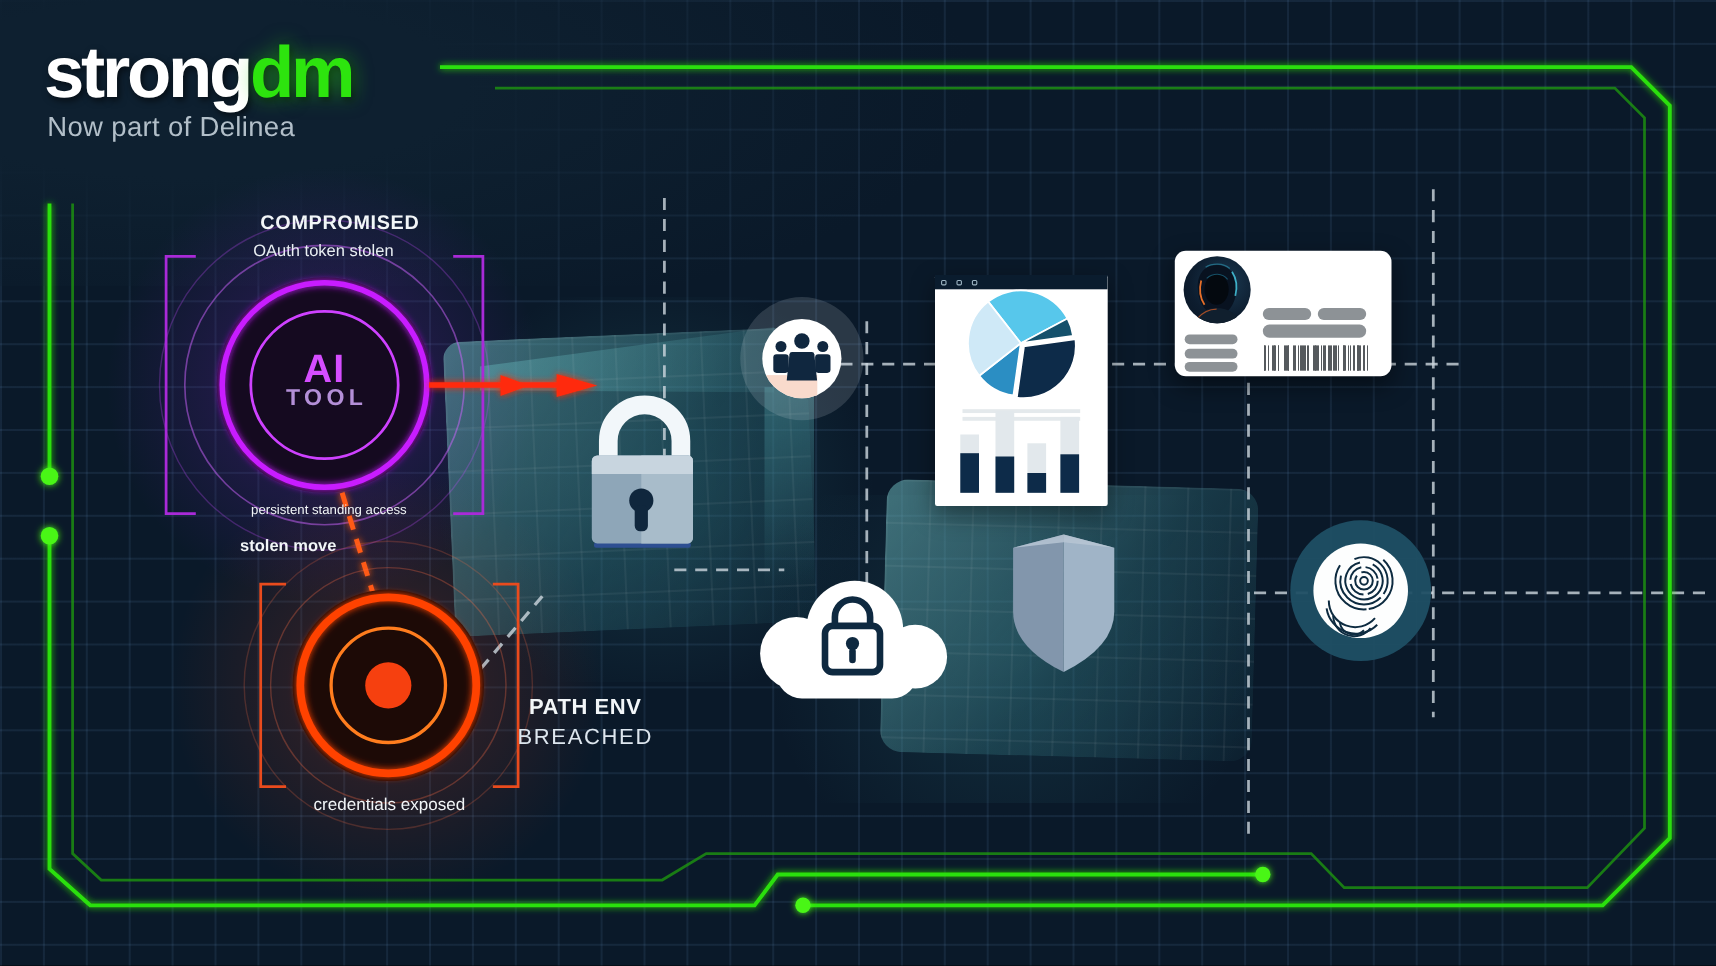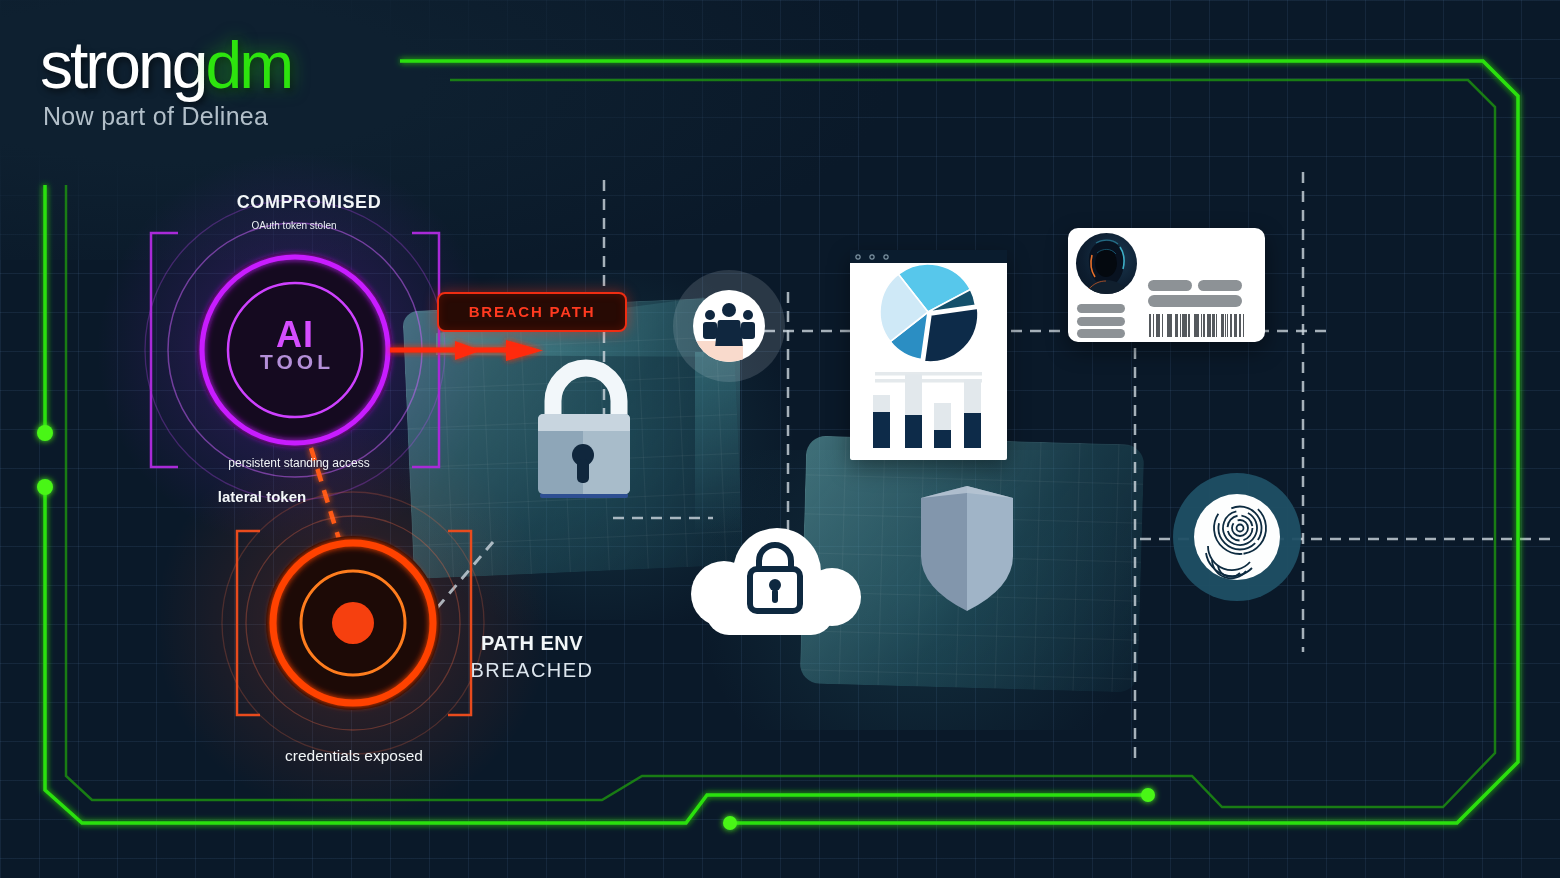--- a/index.html
+++ b/index.html
@@ -27,35 +27,35 @@
   .panel-lock{left:408px;top:304px;width:330px;height:268px;transform:rotate(-2.5deg);}
   .panel-shield{left:803px;top:440px;width:338px;height:248px;transform:rotate(1.6deg);border-radius:20px;}
   .beam{left:436px;top:296px;width:268px;height:62px;
     background:linear-gradient(90deg, rgba(96,178,184,0.48), rgba(96,178,184,0.12));
     clip-path:polygon(0 60%, 100% 2%, 100% 98%, 0 95%);}
   .column{left:695px;top:352px;width:45px;height:185px;
     background:linear-gradient(180deg, rgba(88,170,178,0.42), rgba(88,170,178,0));}
   
   .lbl{position:absolute;color:#f2f6f8;white-space:nowrap;transform:translateX(-50%);}
   .lbl-compromised{left:293px;top:192px;font-size:18px;font-weight:bold;letter-spacing:.6px;margin-left:16px;}
-  .lbl-oauth{left:294px;top:220px;font-size:10px;color:#e9eff3;}
+  .lbl-oauth{left:294px;top:220px;font-size:15px;color:#e9eff3;}
   .lbl-ai{left:295px;top:314px;font-size:36px;font-weight:bold;color:#d54dff;letter-spacing:1px;}
   .lbl-tool{left:297px;top:350px;font-size:21px;font-weight:600;color:#b48fd8;letter-spacing:4px;}
   .lbl-persistent{left:299px;top:456px;font-size:12px;}
   .lbl-lateral{left:262px;top:488px;font-size:15px;font-weight:bold;}
   .lbl-prod{left:532px;top:632px;font-size:20px;font-weight:bold;letter-spacing:.5px;}
   .lbl-breached{left:532px;top:659px;font-size:20px;color:#dde6ee;letter-spacing:1.5px;}
-  .lbl-credentials{left:354px;top:723px;font-size:15.5px;margin-top:24px;}
+  .lbl-credentials{left:354px;top:723px;font-size:15.5px;}
   
   .badge{left:437px;top:292px;width:186px;height:36px;background:#270a04;
     border:2px solid #ef2d12;border-radius:8px;color:#ff3a20;font-size:15px;font-weight:bold;
     letter-spacing:1.8px;text-align:center;line-height:36px;
     box-shadow:0 0 14px rgba(255,40,10,0.45), inset 0 0 10px rgba(255,40,10,0.18);}
   
-  .logo{left:40px;top:30px;font-size:66px;font-weight:normal;letter-spacing:-3px;line-height:70px;
+  .logo{left:40px;top:30px;font-size:66px;font-weight:bold;letter-spacing:-3px;line-height:70px;
     text-shadow:2px 3px 7px rgba(0,0,0,0.6);}
   .logo .white{color:#ffffff;}
   .logo .green{color:#2de40e;text-shadow:0 0 18px rgba(45,228,14,0.55),2px 3px 7px rgba(0,0,0,0.6);}
   .tagline{left:43px;top:102px;font-size:25px;color:#b2bfc9;letter-spacing:.3px;}
   
   .doc{left:850px;top:250px;width:157px;height:210px;background:#ffffff;border-radius:2px;
     box-shadow:0 8px 22px rgba(0,0,0,0.40);}
   
   .card{left:1068px;top:228px;width:197px;height:114px;background:#ffffff;border-radius:10px;
     box-shadow:0 8px 22px rgba(0,0,0,0.45);}
@@ -264,28 +264,27 @@
     </div>
     <div class="pill" style="left:80px;top:52px;width:44px;height:11px;"></div>
     <div class="pill" style="left:130px;top:52px;width:44px;height:11px;"></div>
     <div class="pill" style="left:80px;top:67px;width:94px;height:12px;"></div>
     <div class="pill" style="left:9px;top:76px;width:48px;height:9px;"></div>
     <div class="pill" style="left:9px;top:89px;width:48px;height:9px;"></div>
     <div class="pill" style="left:9px;top:101px;width:48px;height:9px;"></div>
     <div class="barcode"></div>
   </div>
 
-  <div class="abs badge">BREACH PATH</div>
 
   <div class="lbl lbl-compromised">COMPROMISED</div>
   <div class="lbl lbl-oauth">OAuth token stolen</div>
   <div class="lbl lbl-ai">AI</div>
   <div class="lbl lbl-tool">TOOL</div>
   <div class="lbl lbl-persistent">persistent standing access</div>
-  <div class="lbl lbl-lateral">lateral token</div>
+  <div class="lbl lbl-lateral">stolen move</div>
   <div class="lbl lbl-prod">PATH ENV</div>
   <div class="lbl lbl-breached">BREACHED</div>
   <div class="lbl lbl-credentials">credentials exposed</div>
 
   <div class="abs logo">
     <span class="white">strong</span><span class="green">dm</span>
   </div>
   <div class="abs tagline">Now part of Delinea</div>
 
 </div>

